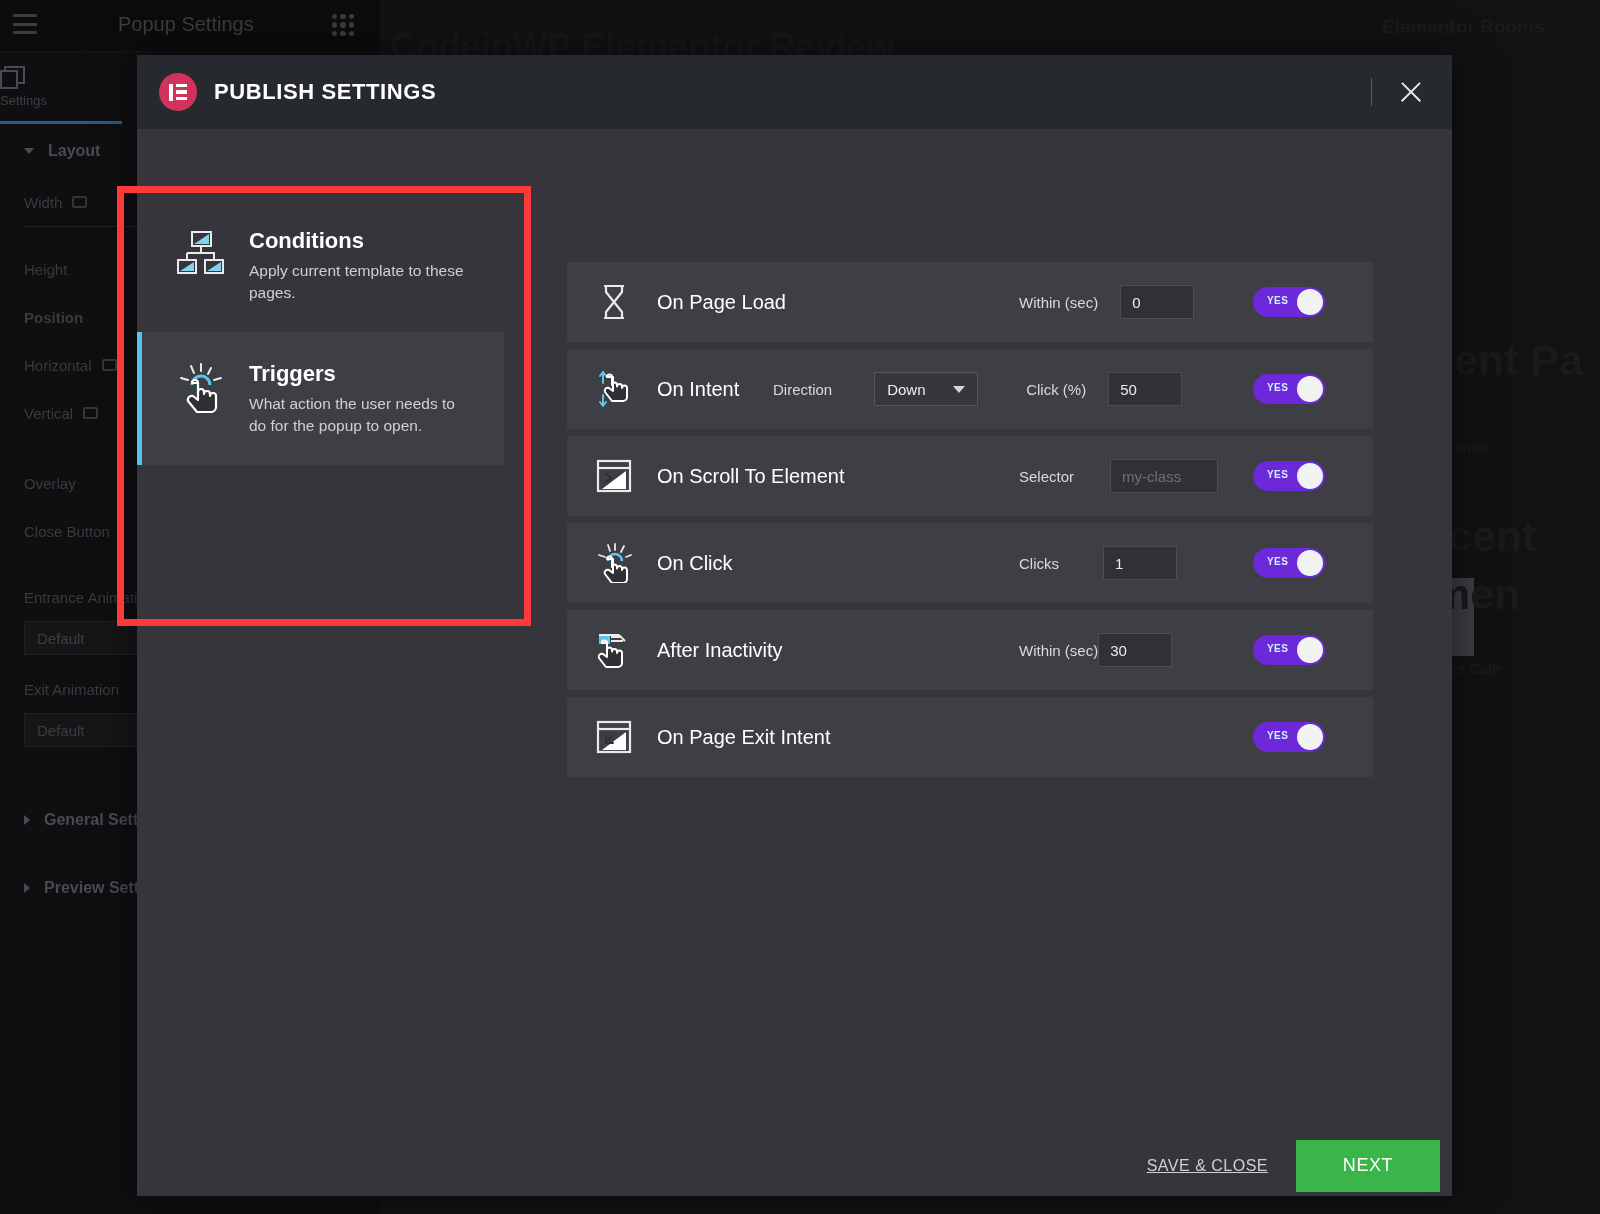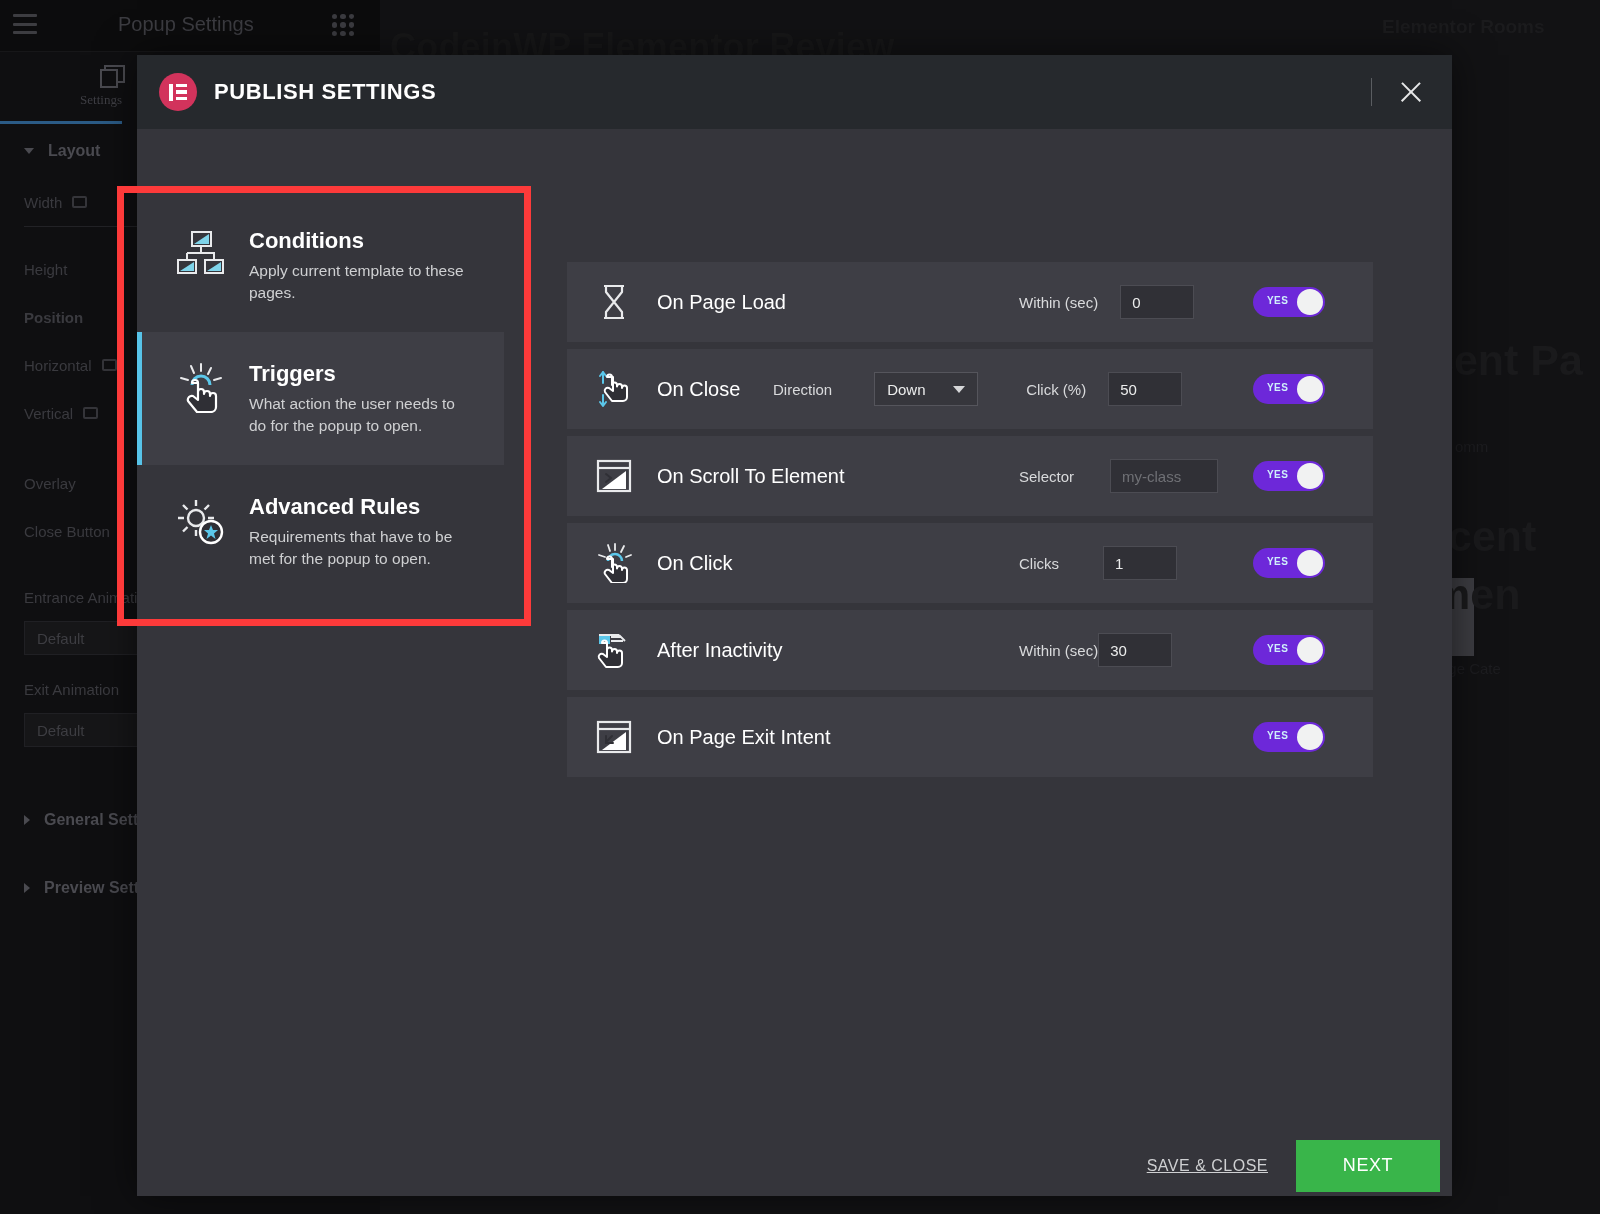--- a/index.html
+++ b/index.html
@@ -72,22 +72,22 @@
     position: absolute; left: 332px; top: 14px;
     width: 22px; height: 22px;
     display: grid; grid-template-columns: repeat(3, 1fr); grid-template-rows: repeat(3, 1fr);
     gap: 3px;
   }
   .grid-icon i { background: #3b3b40; border-radius: 50%; }
 
   .panel-tabbar { position: relative; height: 72px; background: #0f0f11; }
   .panel-tab {
     position: absolute; left: 0; top: 0; width: 122px; height: 72px;
-    display: flex; flex-direction: column; align-items: flex-end; justify-content: center;
-    gap: 7px; border-bottom: 3px solid #2b5b86; font-family: Liberation Serif, serif;
+    display: flex; flex-direction: column; align-items: flex-start; justify-content: center;
+    gap: 7px; border-bottom: 3px solid #2b5b86;
   }
   .panel-tab .tab-ico {
     width: 22px; height: 20px; position: relative;
   }
   .panel-tab .tab-ico:before {
     content: ""; position: absolute; left: 4px; top: 0; width: 17px; height: 14px;
     border: 2px solid #4a4a50;
   }
   .panel-tab .tab-ico:after {
     content: ""; position: absolute; left: 0; top: 4px; width: 14px; height: 15px;
@@ -388,36 +388,20 @@
               <path d="M16 22 a9 9 0 0 1 18 0" stroke="#5bc7ea" stroke-width="3" fill="none"></path>
               <path d="M22 20 v17 l-5 -4 a4 4 0 0 0 -5 5 l9 11 h14 a5 5 0 0 0 5 -5 v-11 a3 3 0 0 0 -6 0 v-2 a3 3 0 0 0 -6 0 v-2 a3 3 0 0 0 -6 0 v-9 a3 3 0 0 0 -6 0 z" fill="#2f2f35" stroke="#ffffff" stroke-width="2.2" stroke-linejoin="round"></path>
             </svg>
           </div>
           <div class="nav-txt">
             <div class="nav-h">Triggers</div>
             <div class="nav-p">What action the user needs to do for the popup to open.</div>
           </div>
         </div>
 
-        <div class="nav-item">
-          <div class="nav-ico">
-            <svg width="52" height="50" viewBox="0 0 52 50">
-              <g fill="none" stroke="#e9eaec" stroke-width="2.4">
-                <circle cx="21" cy="22" r="8"></circle>
-                <path d="M21 4 v6 M21 34 v6 M3 22 h6 M33 22 h6 M8 9 l4.5 4.5 M30 31 l4.5 4.5 M34 9 l-4.5 4.5 M12.5 31 L8 35.5"></path>
-              </g>
-              <circle cx="36" cy="36" r="11" fill="#2f2f35" stroke="#ffffff" stroke-width="2.4"></circle>
-              <polygon points="36,29 38,34 43,34 39,37.5 40.5,43 36,39.5 31.5,43 33,37.5 29,34 34,34" fill="#5bc7ea"></polygon>
-            </svg>
-          </div>
-          <div class="nav-txt">
-            <div class="nav-h">Advanced Rules</div>
-            <div class="nav-p">Requirements that have to be met for the popup to open.</div>
-          </div>
-        </div>
       </div>
 
       <div class="rows">
 
         <div class="trigger-row">
           <div class="row-ico">
             <svg width="30" height="36" viewBox="0 0 30 36">
               <path d="M5 2 h20 M5 34 h20 M7 2 v6 l8 10 l-8 10 v6 M23 2 v6 l-8 10 l8 10 v6" stroke="#e9eaec" stroke-width="2.2" fill="none" stroke-linejoin="round"></path>
             </svg>
           </div>
@@ -432,21 +416,21 @@
           </div>
         </div>
 
         <div class="trigger-row">
           <div class="row-ico">
             <svg width="34" height="40" viewBox="0 0 34 40">
               <path d="M6 14 V3 M6 3 l-3 4 M6 3 l3 4 M6 26 v11 M6 37 l-3 -4 M6 37 l3 -4" stroke="#5bc7ea" stroke-width="2" fill="none" stroke-linecap="round"></path>
               <path d="M16 8 v14 l-4 -3 a3 3 0 0 0 -4 4 l7 9 h11 a4 4 0 0 0 4 -4 v-9 a2.5 2.5 0 0 0 -5 0 v-1.5 a2.5 2.5 0 0 0 -5 0 v-1.5 a2.5 2.5 0 0 0 -5 0 v-8 a2.5 2.5 0 0 0 -5 0 z" fill="#2f2f35" stroke="#ffffff" stroke-width="2" stroke-linejoin="round"></path>
             </svg>
           </div>
-          <div class="row-label">On Close</div>
+          <div class="row-label">On Intent</div>
           <div class="row-ctl" style="left:206px;">
             <span class="ctl-label">Direction</span>
             <span class="sel-input" style="margin-left:42px">
               <span>Down</span>
               <span class="sel-caret"></span>
             </span>
             <span class="ctl-label" style="margin-left:48px">Click (%)</span>
             <span class="num-input" style="width:74px;margin-left:22px">50</span>
           </div>
           <div class="toggle">

